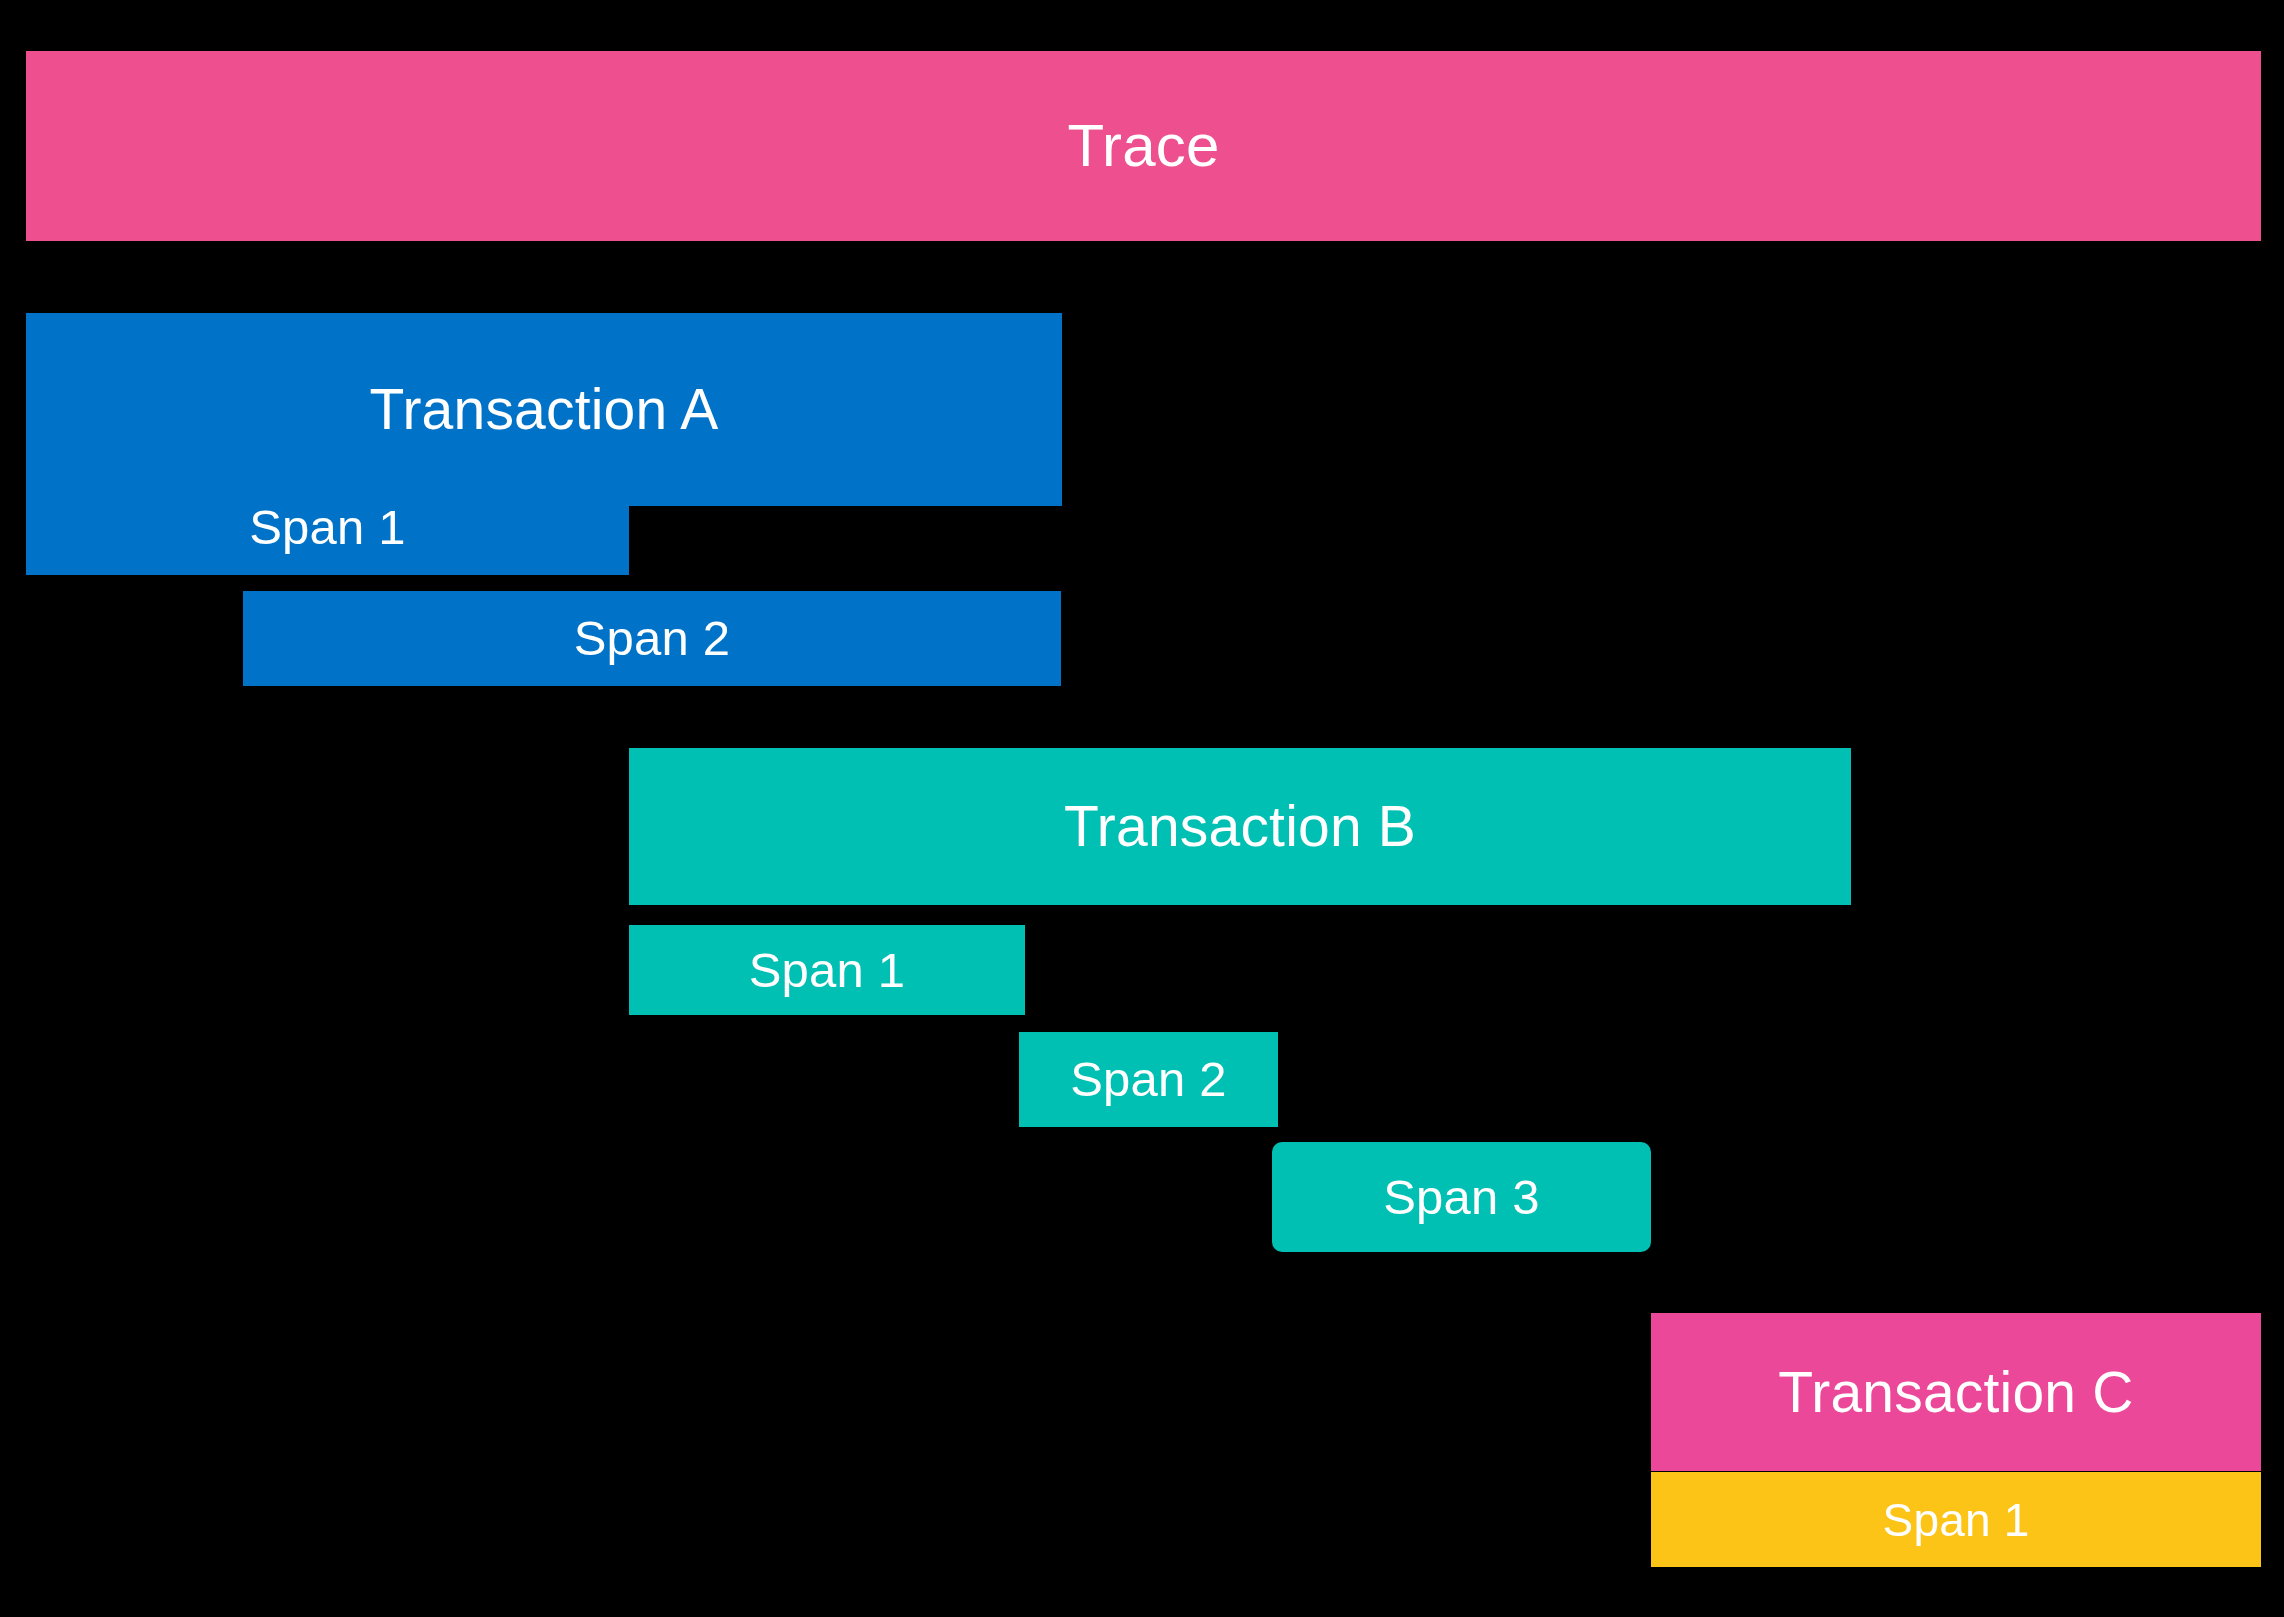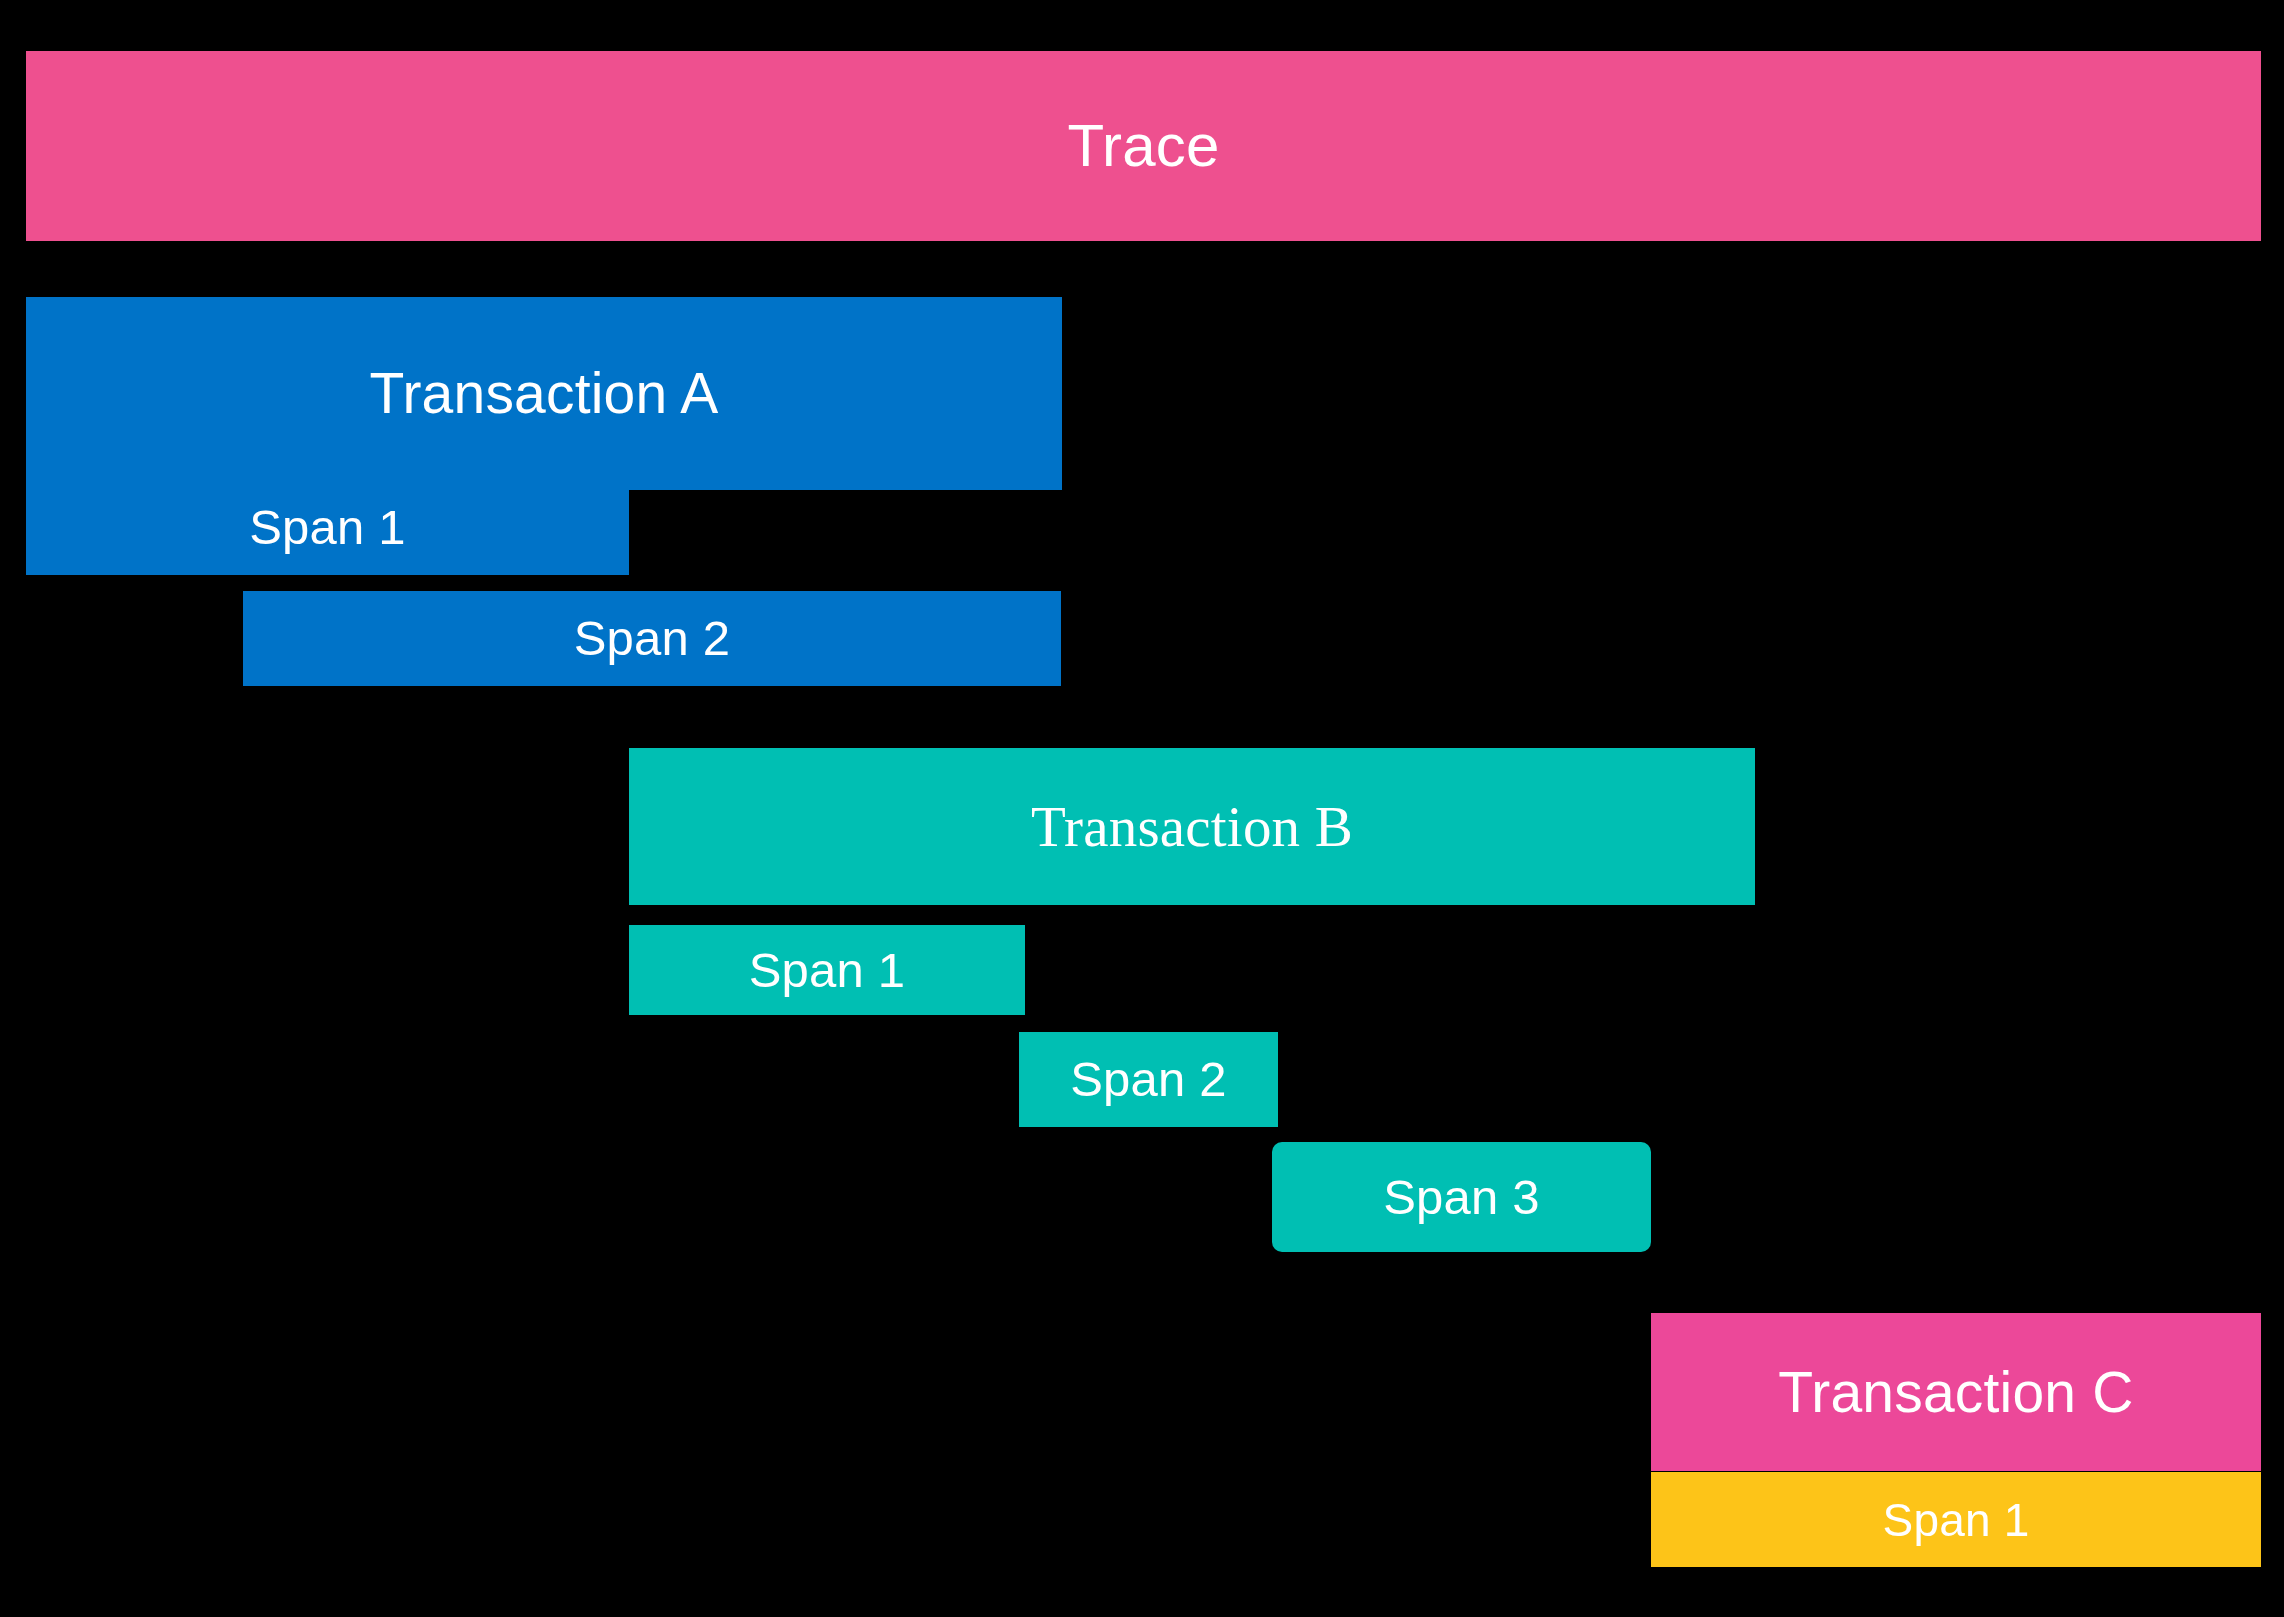--- a/index.html
+++ b/index.html
@@ -29,24 +29,24 @@
     letter-spacing: 0.2px;
     white-space: nowrap;
     user-select: none;
   }
   .bar-label {
     display: block;
     text-align: left;
   }
   
   .r-trace      { left: 26px;   top: 51px;   width: 2235px; height: 190px; }
-  .r-txa        { left: 26px;   top: 297px;  width: 1036px; height: 193px; }
+  .r-txa        { left: 26px;   top: 313px;  width: 1036px; height: 193px; }
   .r-txa-s1     { left: 26px;   top: 480px;  width: 603px;  height: 95px; }
   .r-txa-s2     { left: 243px;  top: 591px;  width: 818px; height: 95px; }
-  .r-txb        { left: 629px;  top: 748px;  width: 1126px; height: 157px; font-family: Liberation Serif, serif; }
+  .r-txb        { left: 629px;  top: 748px;  width: 1222px; height: 157px; }
   .r-txb-s1     { left: 629px;  top: 925px; width: 396px;  height: 90px; }
   .r-txb-s2     { left: 1019px; top: 1032px; width: 259px;  height: 95px; }
   .r-txb-s3     { left: 1272px; top: 1142px; width: 379px;  height: 110px; border-radius: 10px; }
   .r-txc        { left: 1651px; top: 1313px; width: 610px;  height: 158px; }
   .r-txc-s1     { left: 1651px; top: 1472px; width: 610px;  height: 95px; }
 
   
   .fs-trace { font-size: 60px; }
   .fs-tx    { font-size: 57px; }
   .fs-span  { font-size: 49px; }

